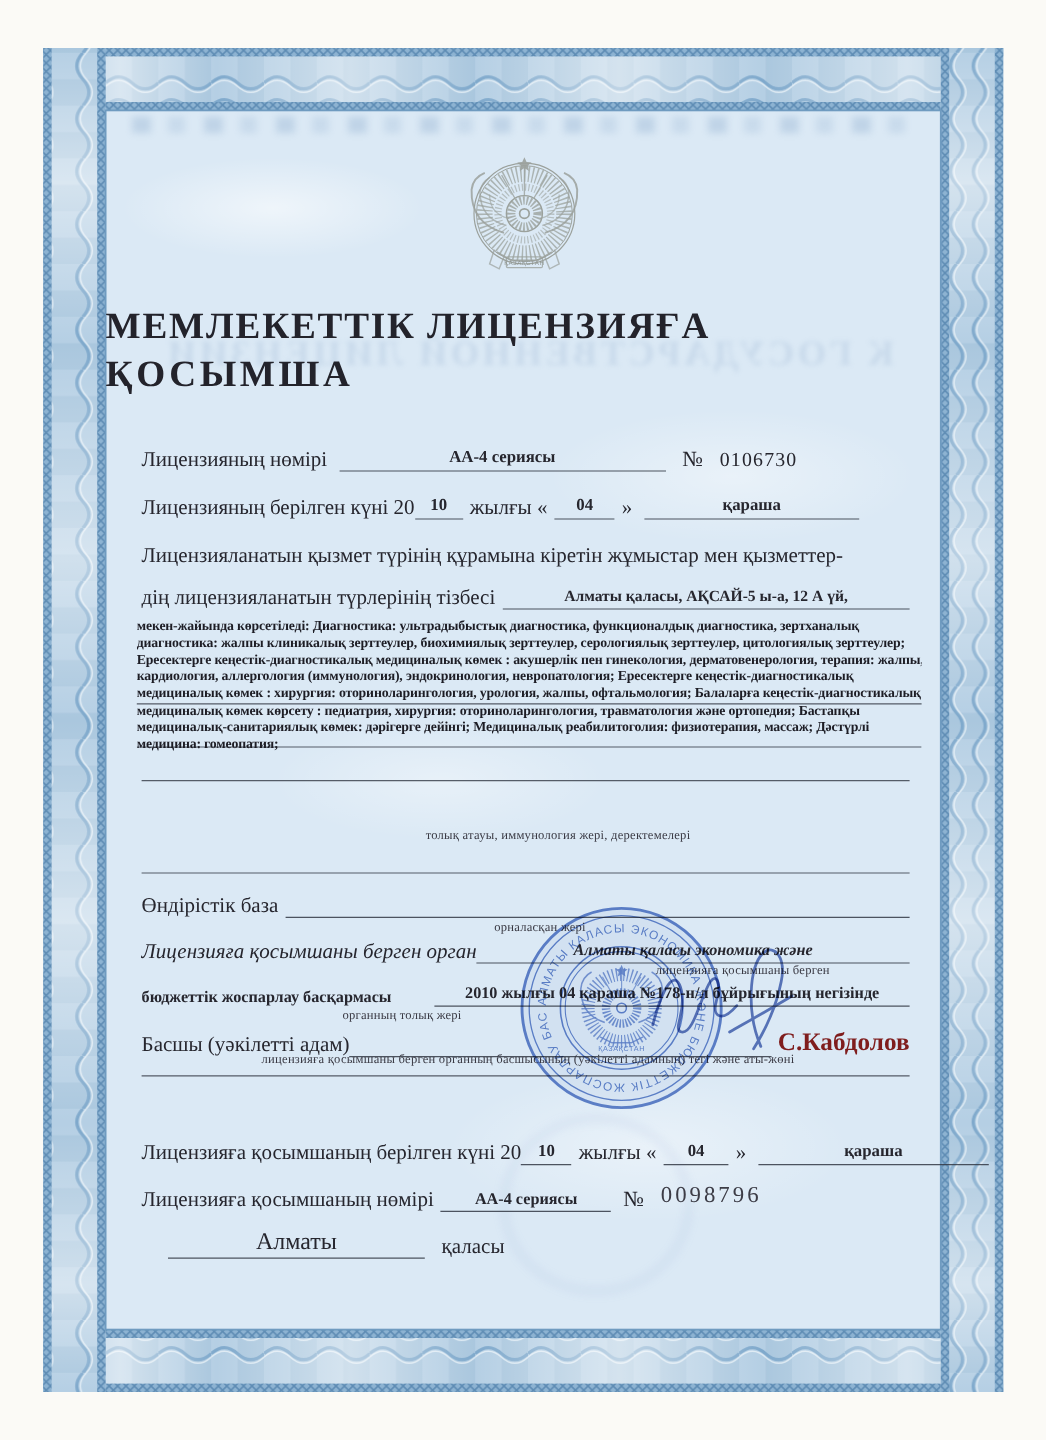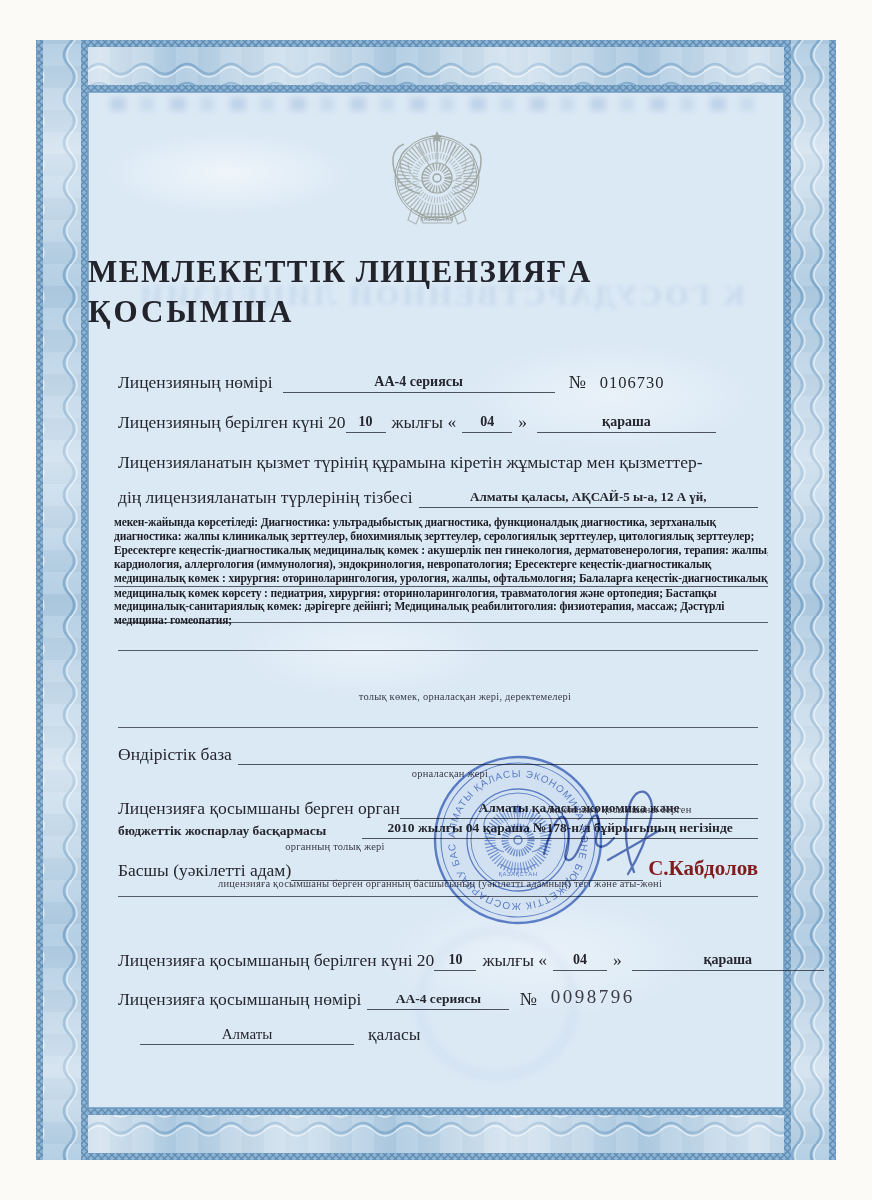--- a/index.html
+++ b/index.html
@@ -204,32 +204,32 @@
     <div class="u5">медициналық көмек : хирургия: оториноларингология, урология, жалпы, офтальмология; Балаларға кеңестік-диагностикалық</div>
     <div>медициналық көмек көрсету : педиатрия, хирургия: оториноларингология, травматология және ортопедия; Бастапқы</div>
     <div>медициналық-санитариялық көмек: дәрігерге дейінгі; Медициналық реабилитоголия: физиотерапия, массаж; Дәстүрлі</div>
     <div class="l8">
       <span>медицина: гомеопатия;</span>
     </div>
   </div>
 
   <div class="hr" style="top:650px;"></div>
 
-  <div class="caption" style="top:691px;left:300px;width:330px;">толық көмек, орналасқан жері, деректемелері</div>
+  <div class="caption" style="top:691px;left:300px;width:330px;">толық атауы, иммунология жері, деректемелері</div>
 
   <div class="hr" style="top:727px;"></div>
 
   <div class="row" style="top:744px;">
     <span class="lbl">Өндірістік база</span>
     <span class="sp6"></span>
     <span class="fill grow"></span>
   </div>
   <div class="caption" style="top:768px;left:350px;width:200px;">орналасқан жері</div>
 
-  <div class="row" style="top:798px;">
+  <div class="row" style="top:782px;font-style:italic;">
     <span class="lbl">Лицензияға қосымшаны берген орган</span>
     <span class="fill grow" style="font-size:13.5px;">Алматы қаласы экономика және</span>
   </div>
   <div class="caption" style="top:804px;left:457px;width:230px;padding-left:47px;">лицензияға қосымшаны берген</div>
 
   <div class="row" style="top:820px;">
     <span class="lbl bold-sm">бюджеттік жоспарлау басқармасы</span>
     <span style="flex:none;width:36px;"></span>
     <span class="fill grow" style="font-size:13.5px;">2010 жылғы 04 қараша №178-н/л бұйрығының негізінде</span>
   </div>
@@ -296,18 +296,18 @@
     <span class="sp6"></span>
     <span class="fill" style="flex:none;width:138px;font-size:13.5px;">АА-4 сериясы</span>
     <span class="sp10"></span>
     <span class="no-sign">№</span>
     <span class="sp14"></span>
     <span class="big-num">0098796</span>
   </div>
 
   <div class="row" style="top:1024px;">
     <span style="flex:none;width:22px;"></span>
-    <span class="fill" style="flex:none;width:210px;font-weight:normal;font-size:15px;">Алматы</span>
+    <span class="fill" style="flex:none;width:210px;font-weight:normal;font-size:20px;">Алматы</span>
     <span class="sp14"></span>
     <span class="lbl">қаласы</span>
   </div>
 
 </div>
 
 </body></html>

